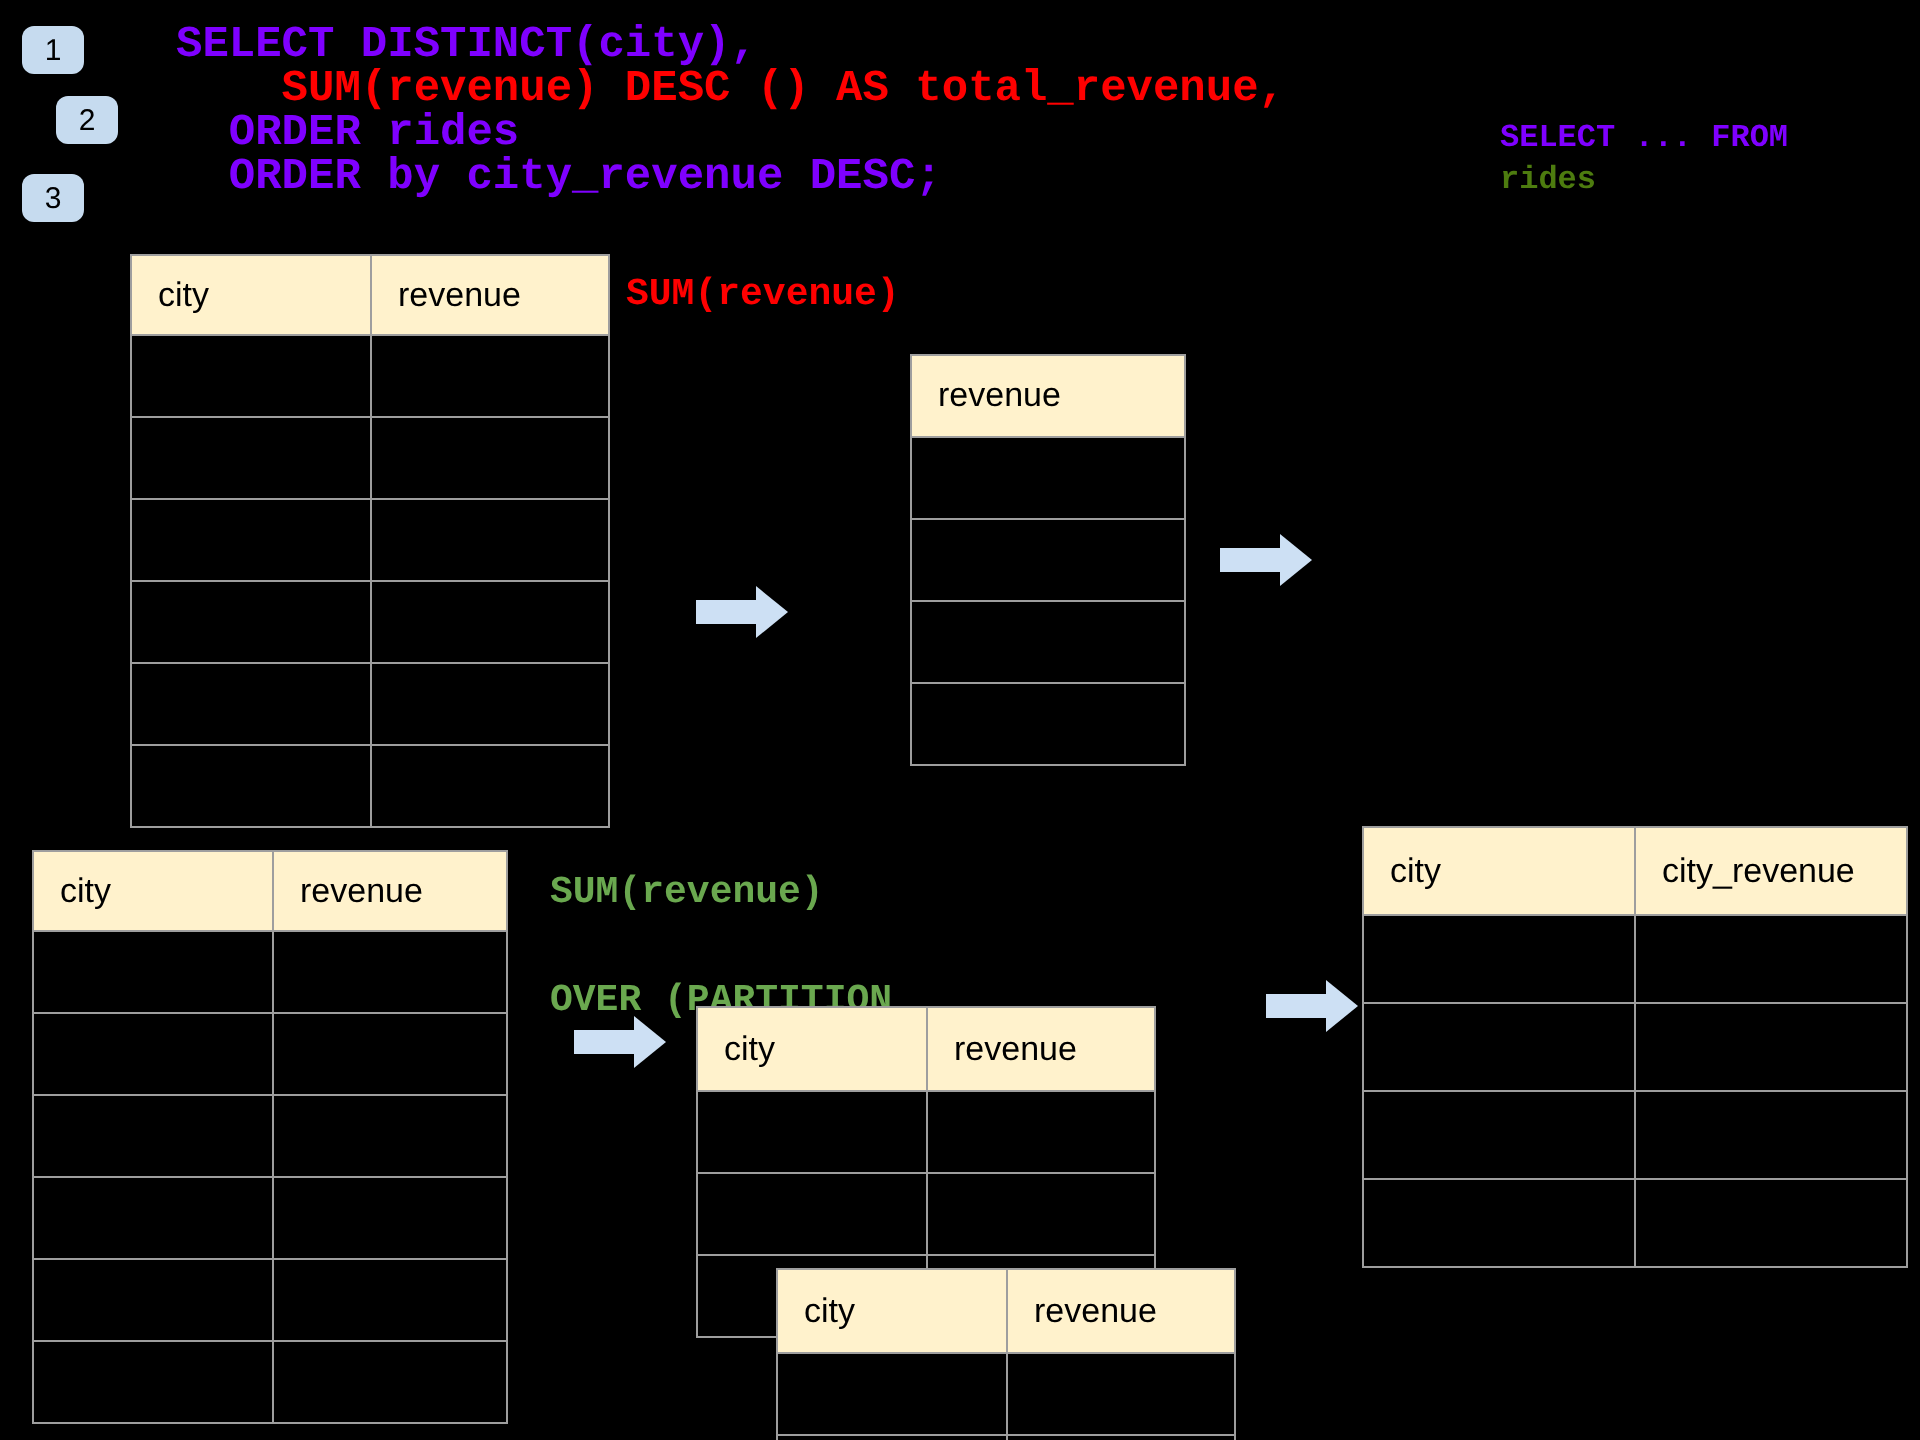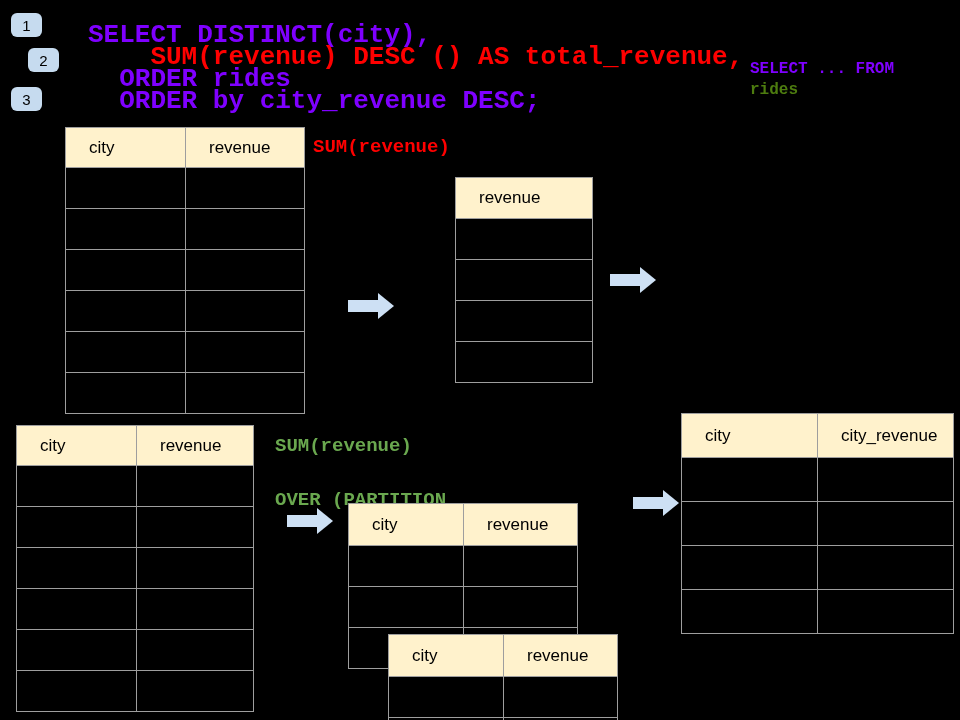--- a/index.html
+++ b/index.html
@@ -11,31 +11,31 @@
   
   .badge {
     position:absolute; width:31px; height:24px;
     background:#c6dbef; border-radius:6px;
     display:flex; align-items:center; justify-content:center;
     color:#000; font-size:15px; line-height:1;
   }
   
   .codeblock { position:absolute; font-family:"Liberation Mono", monospace; font-weight:bold; }
   .codeblock .line { white-space:pre; }
-  #main-sql  { left:88px;  top:24px;  font-size:26px; line-height:22px; }
+  #main-sql  { left:88px;  top:12px;  font-size:22px; line-height:22px; }
   #side-sql  { left:750px; top:37px;  font-size:16px; line-height:21px; }
   #anno-total     { left:313px; top:136px; font-size:19px; line-height:22px; }
   #anno-partition { left:275px; top:435px; font-size:19px; line-height:22px; }
   
   .tbl { position:absolute; }
   .tbl table { border-collapse:collapse; table-layout:fixed; }
   .tbl th, .tbl td { border:1px solid #9e9e9e; padding:0; }
   .tbl th {
     background:#fff2cc; color:#000; font-weight:normal;
-    font-size:17px; text-align:left; padding-left:23px; vertical-align:middle;
+    font-size:17px; text-align:left; padding-left:13px; vertical-align:middle;
   }
   #table-source-top    { left:65px;  top:127px; }
   #table-revenue       { left:455px; top:177px; }
   #table-source-bottom { left:16px;  top:425px; }
   #table-partition-a   { left:348px; top:503px; }
   #table-partition-b   { left:388px; top:634px; z-index:2; }
   #table-partition-b table { background:#000; }
   #table-result        { left:681px; top:413px; }
   #table-source-top    thead tr { height:40px; }  #table-source-top    tbody tr { height:41px; }
   #table-revenue       thead tr { height:41px; }  #table-revenue       tbody tr { height:41px; }

